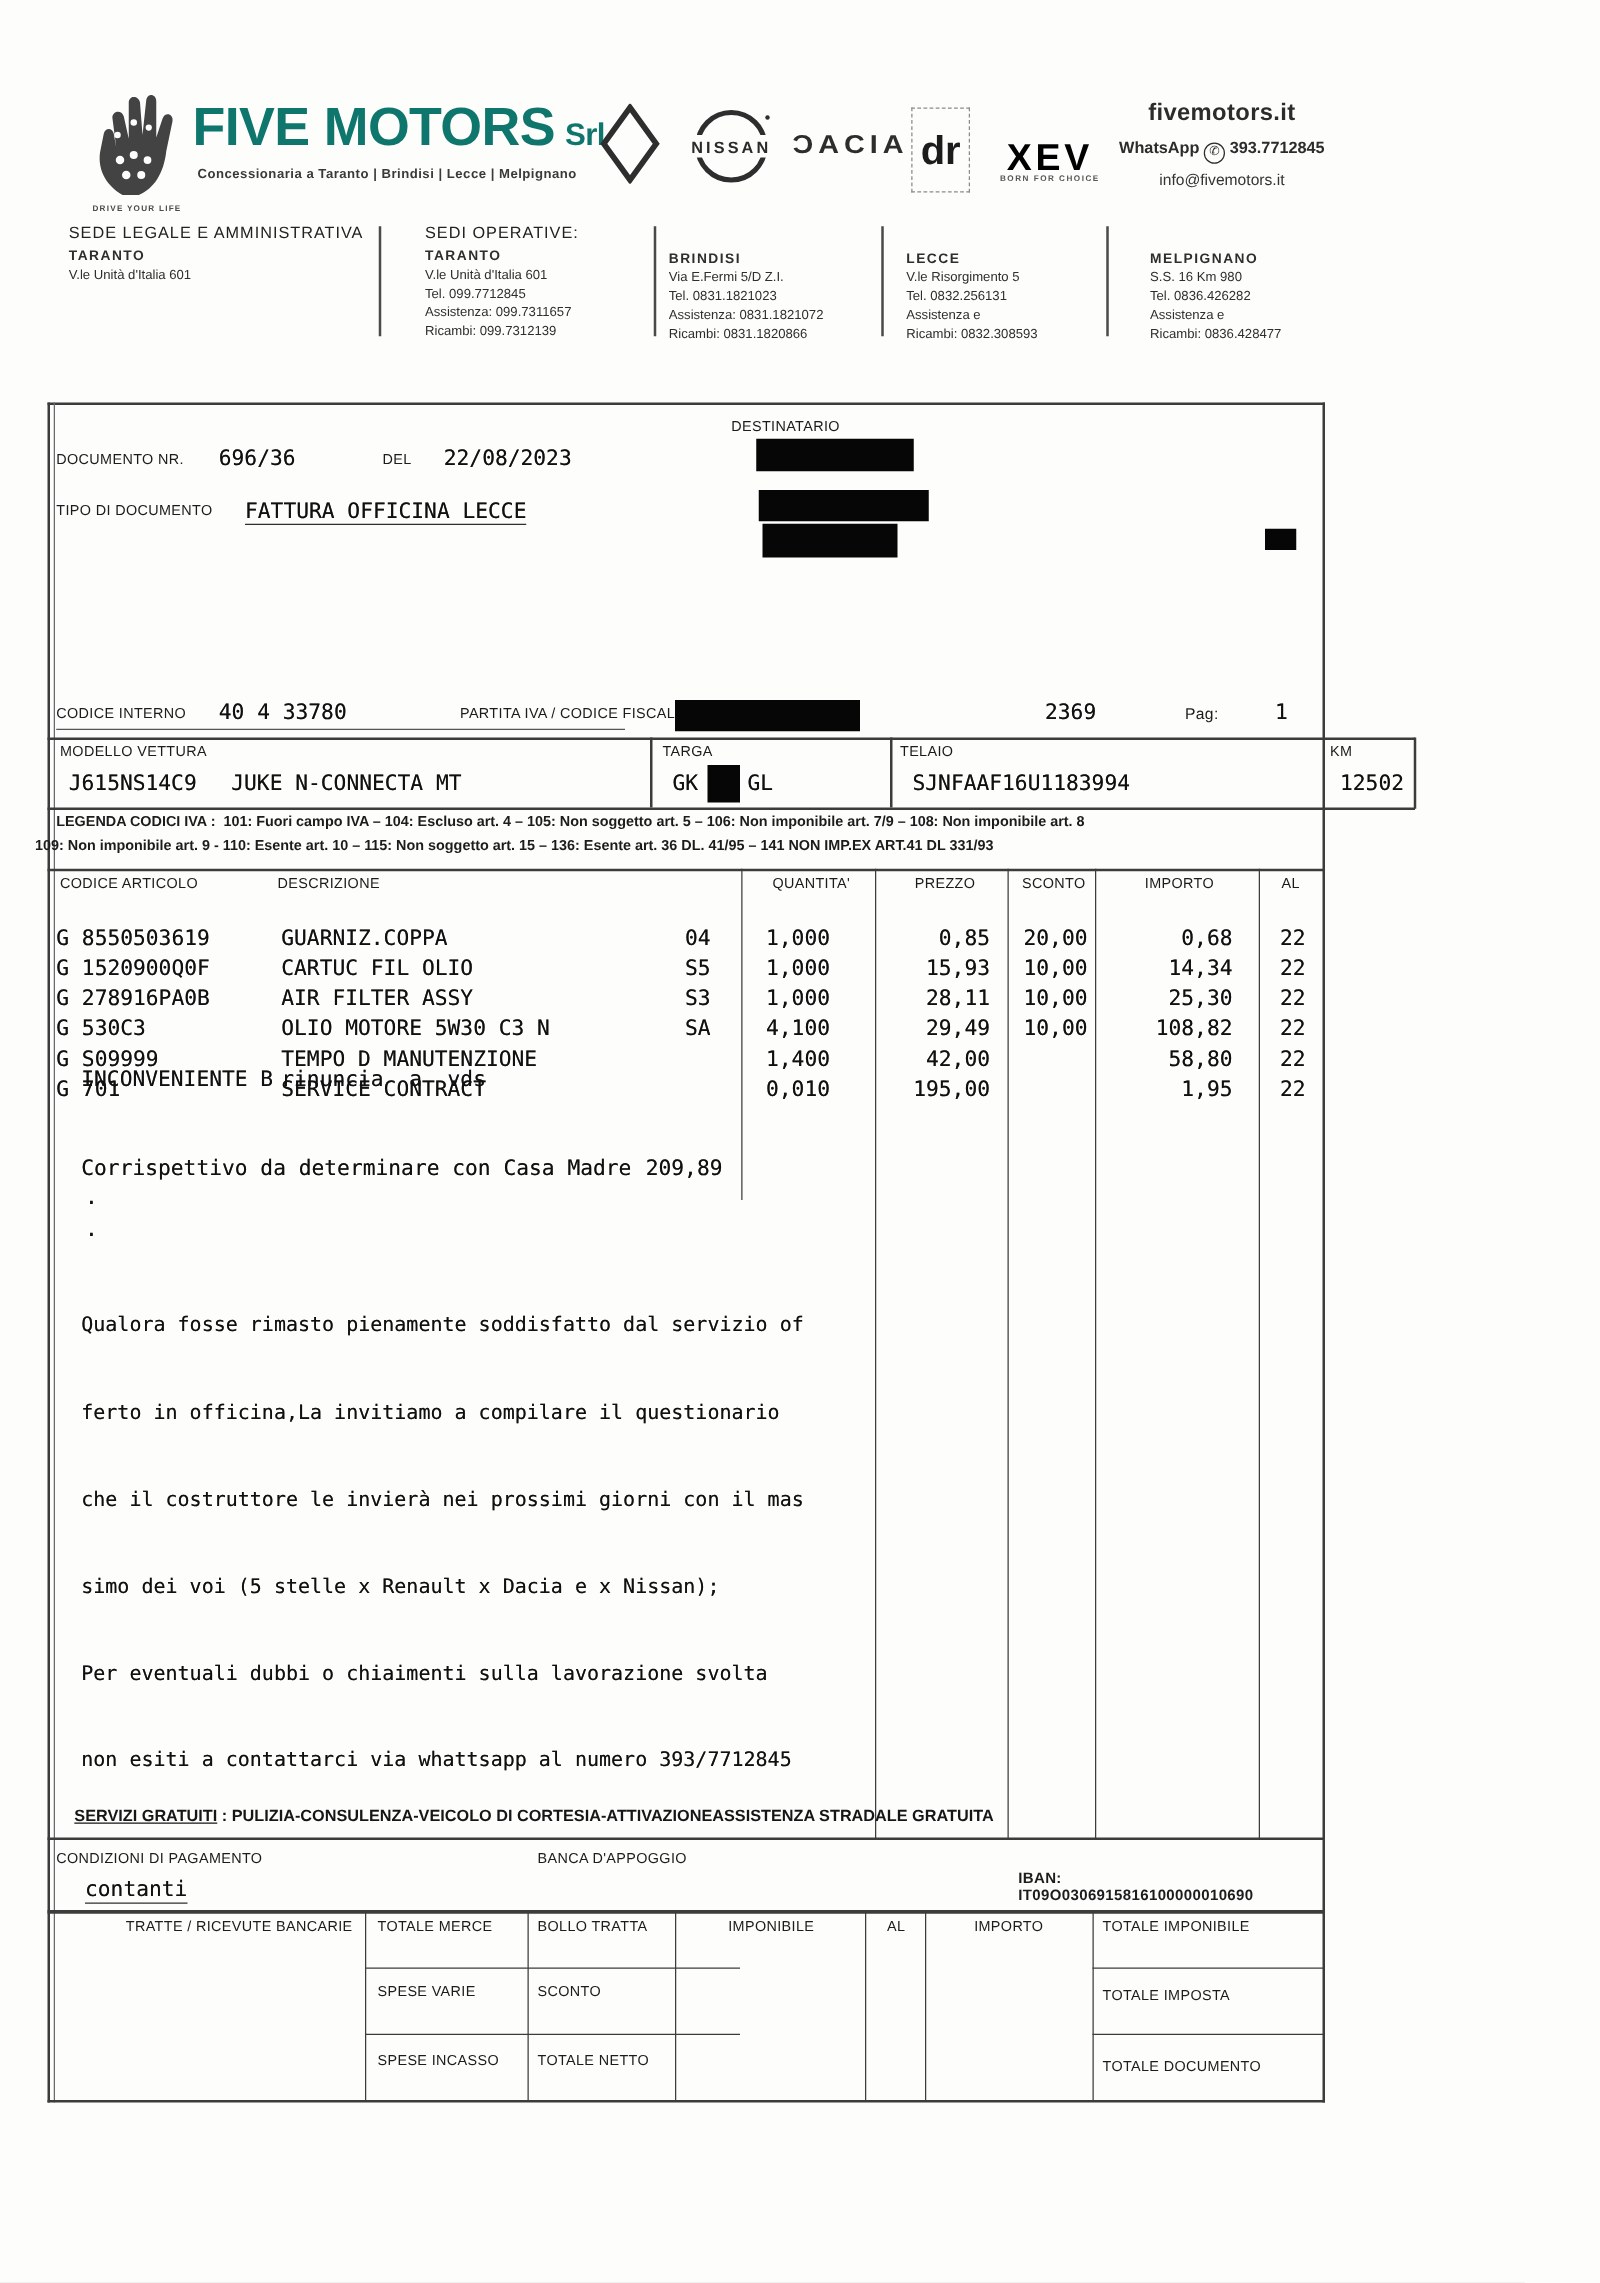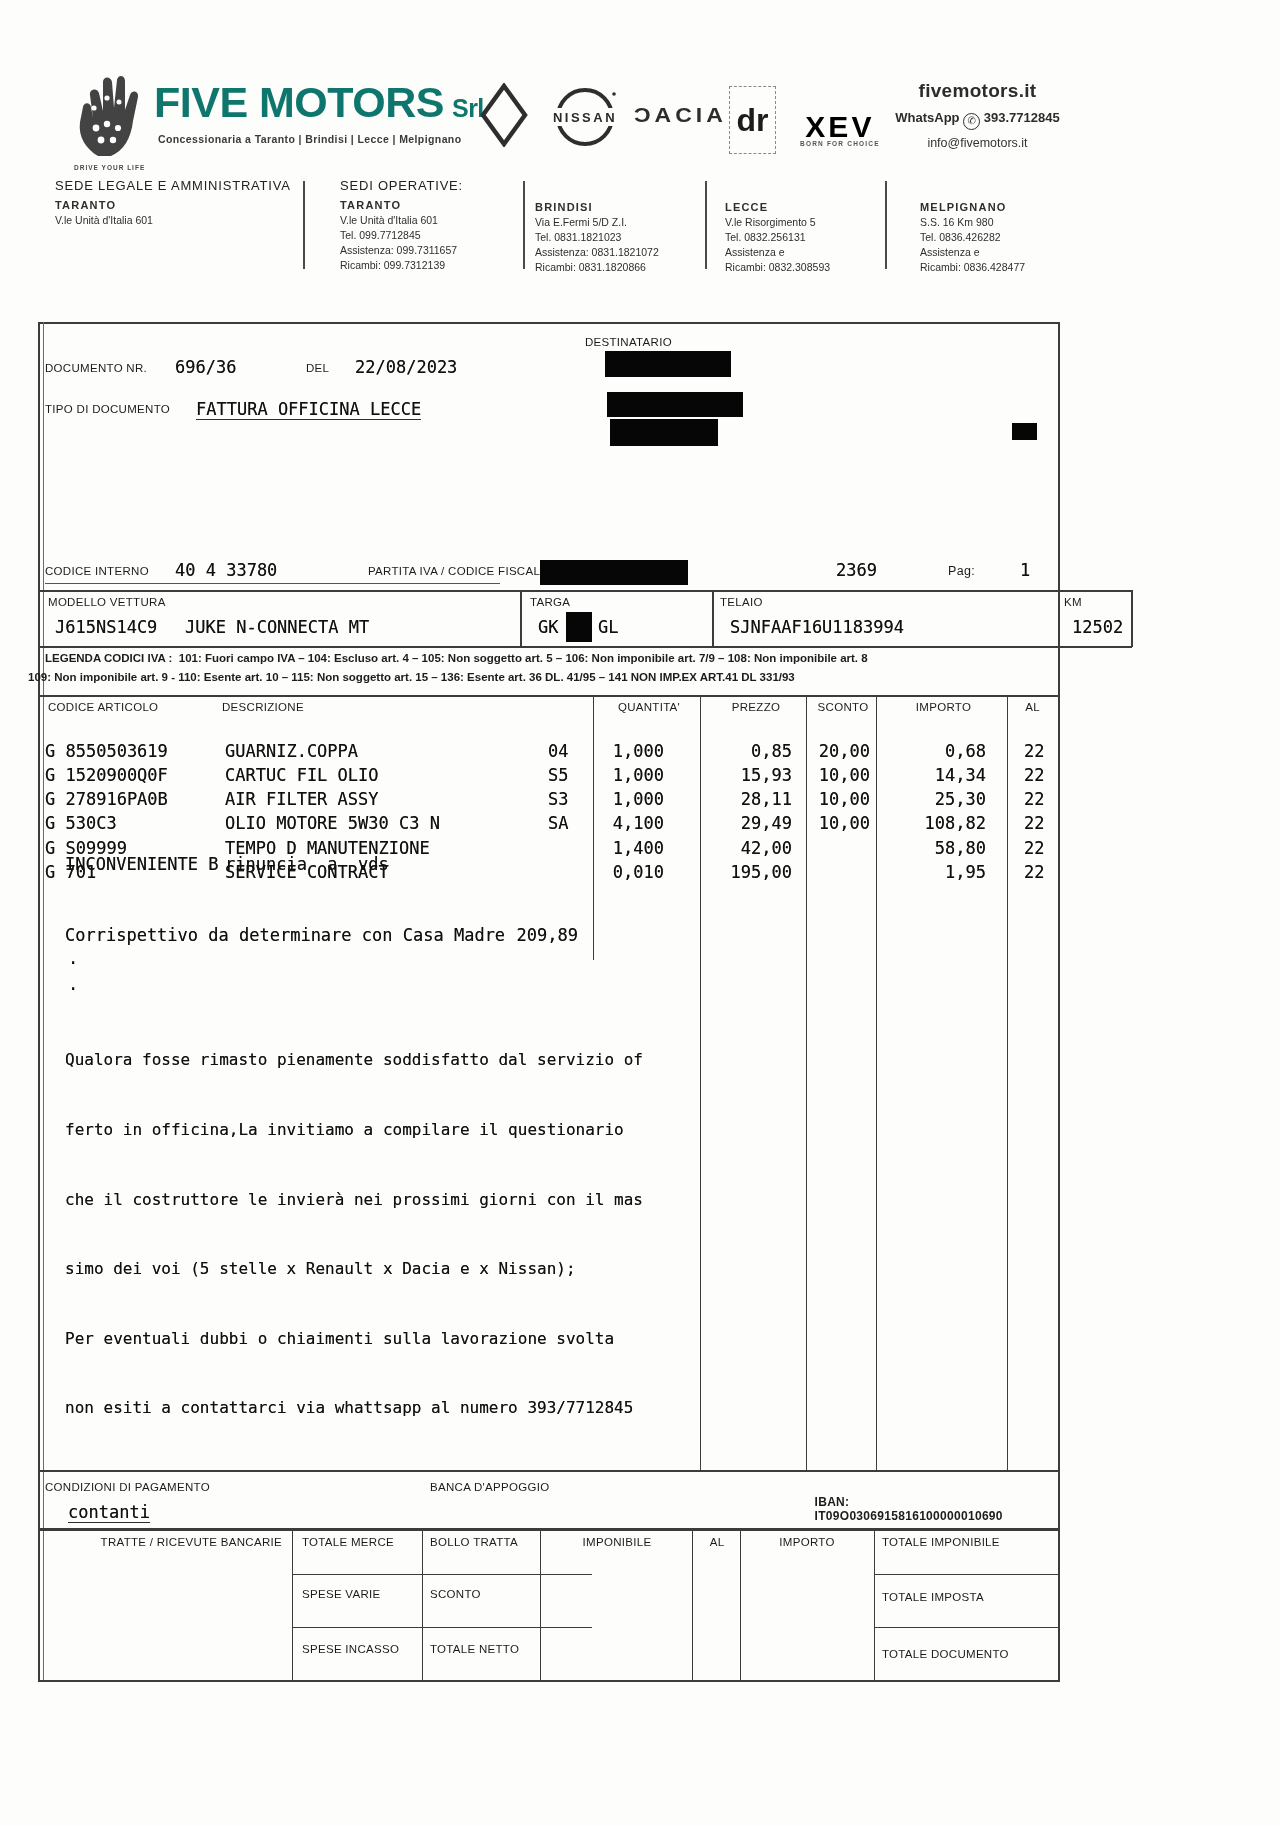--- a/index.html
+++ b/index.html
@@ -272,20 +272,23 @@
 
   <div class="para">
     <div>Qualora fosse rimasto pienamente soddisfatto dal servizio of</div>
     <div>ferto in officina,La invitiamo a compilare il questionario</div>
     <div>che il costruttore le invierà nei prossimi giorni con il mas</div>
     <div>simo dei voi (5 stelle x Renault x Dacia e x Nissan);</div>
     <div>Per eventuali dubbi o chiaimenti sulla lavorazione svolta</div>
     <div>non esiti a contattarci via whattsapp al numero 393/7712845</div>
   </div>
 
+  <div class="servizi">
+    <span class="u">SERVIZI GRATUITI</span><span> : PULIZIA-CONSULENZA-VEICOLO DI CORTESIA-ATTIVAZIONEASSISTENZA STRADALE GRATUITA</span>
+  </div>
   <div class="hline" style="left:38px;top:1470px;width:1022px"></div>
 
   <div class="lbl" style="left:45px;top:1481px">CONDIZIONI DI PAGAMENTO</div>
   <div class="lbl" style="left:430px;top:1481px">BANCA D'APPOGGIO</div>
   <div class="lbl" style="left:800px;top:1481px;font-weight:bold;font-size:12px">
     <span>IBAN:</span>
     <span>IT09O0306915816100000010690</span>
   </div>
   <div class="abs mono underl" style="left:68px;top:1502px">contanti</div>
 

